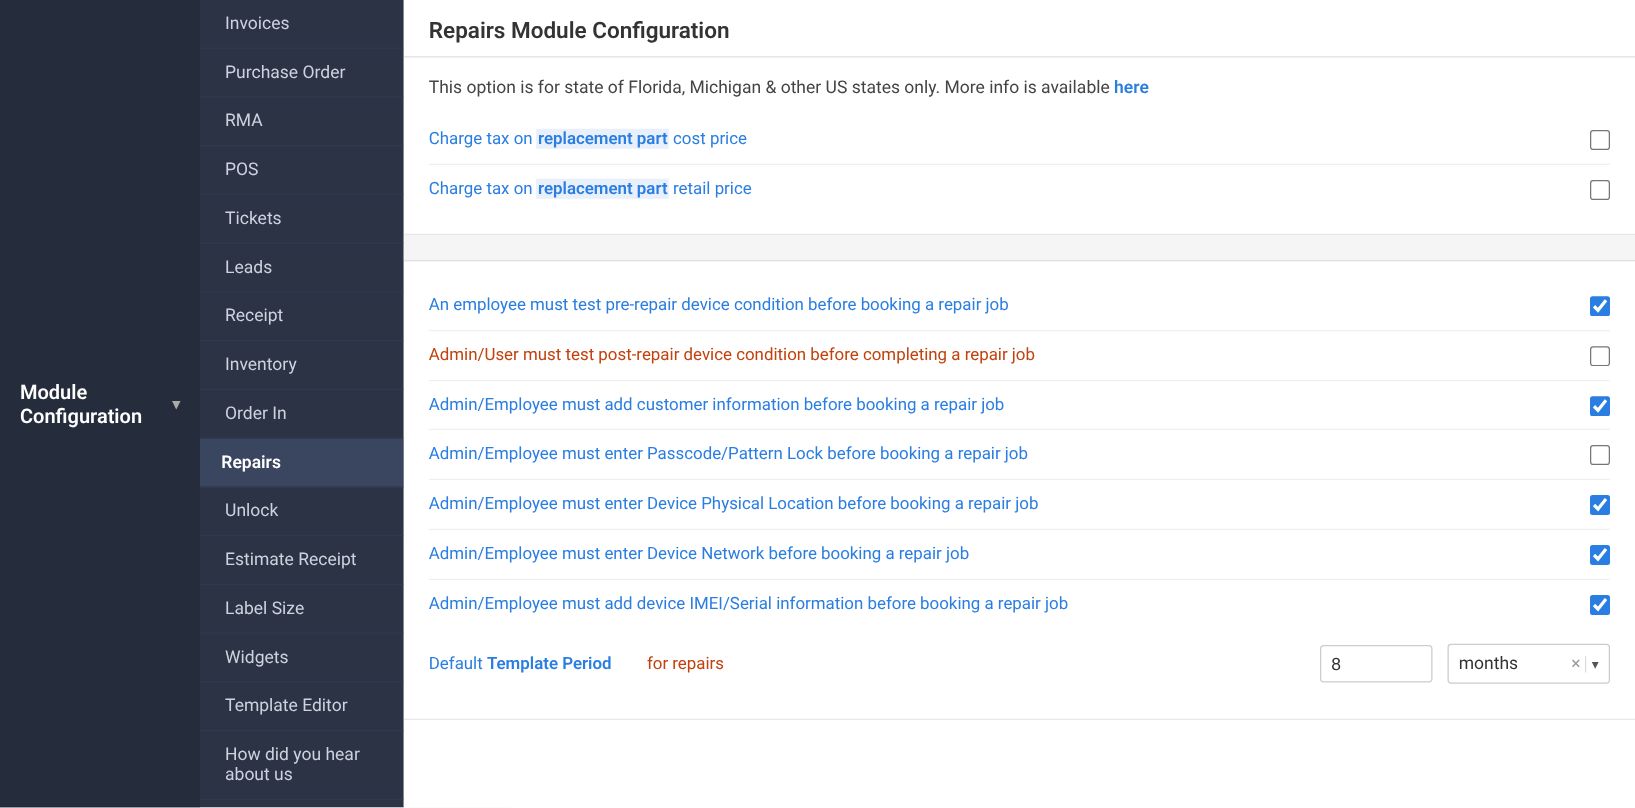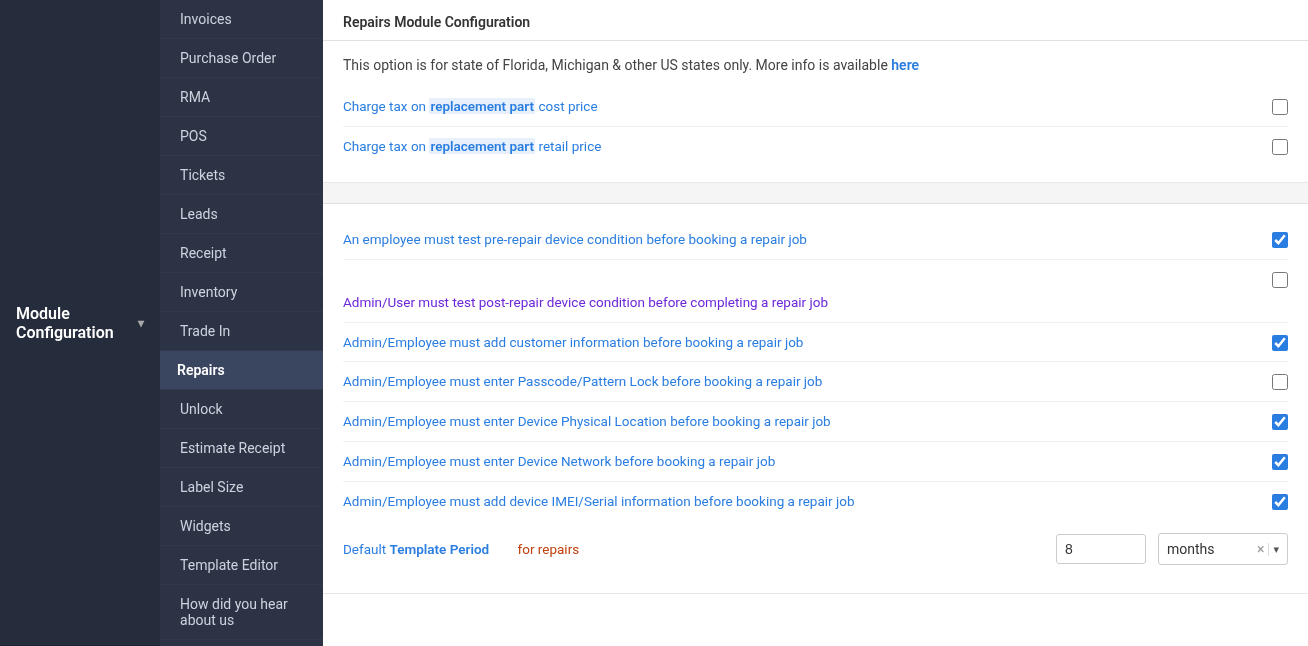--- a/index.html
+++ b/index.html
@@ -45,21 +45,21 @@
     }
 
     
     .main {
       flex: 1;
       overflow-y: auto;
       background: #fff;
       padding: 0;
     }
     .page-title {
-      font-size: 14px;
+      font-size: 18px;
       font-weight: 600;
       color: #333;
       padding: 14px 20px 10px 20px;
       border-bottom: 1px solid #e0e0e0;
     }
     .section {
       padding: 16px 20px;
       border-bottom: 1px solid #e8e8e8;
     }
     .state-notice {
@@ -161,21 +161,21 @@
   </div>
   <div id="sidebar-items">
       <div class="sidebar-item">Invoices</div>
       <div class="sidebar-item">Purchase Order</div>
       <div class="sidebar-item">RMA</div>
       <div class="sidebar-item">POS</div>
       <div class="sidebar-item">Tickets</div>
       <div class="sidebar-item">Leads</div>
       <div class="sidebar-item">Receipt</div>
       <div class="sidebar-item">Inventory</div>
-      <div class="sidebar-item">Trade In</div>
+      <div class="sidebar-item">Order In</div>
       <div class="sidebar-item active">Repairs</div>
       <div class="sidebar-item">Unlock</div>
       <div class="sidebar-item">Estimate Receipt</div>
       <div class="sidebar-item">Label Size</div>
       <div class="sidebar-item">Widgets</div>
       <div class="sidebar-item">Template Editor</div>
       <div class="sidebar-item">How did you hear about us</div>
     </div>
 </nav>
 
@@ -200,21 +200,21 @@
 
   <div class="section-gap"></div>
 
   <div class="section">
     <div id="config-rows">
         <div class="config-row">
           <div class="config-label" style="color: rgb(42, 125, 225);">An employee must test pre-repair device condition before booking a repair job</div>
           <input type="checkbox" class="config-check" checked="" style="">
         </div>
         <div class="config-row">
-          <div class="config-label" style="color: #6d28d9; margin-top: 23px;">Admin/User must test post-repair device condition before completing a repair job</div>
+          <div class="config-label" style="color: #c2410c;">Admin/User must test post-repair device condition before completing a repair job</div>
           <input type="checkbox" class="config-check" style="">
         </div>
         <div class="config-row">
           <div class="config-label" style="color: rgb(42, 125, 225);">Admin/Employee must add customer information before booking a repair job</div>
           <input type="checkbox" class="config-check" checked="" style="">
         </div>
         <div class="config-row">
           <div class="config-label" style="color: rgb(42, 125, 225);">Admin/Employee must enter Passcode/Pattern Lock before booking a repair job</div>
           <input type="checkbox" class="config-check" style="">
         </div>

